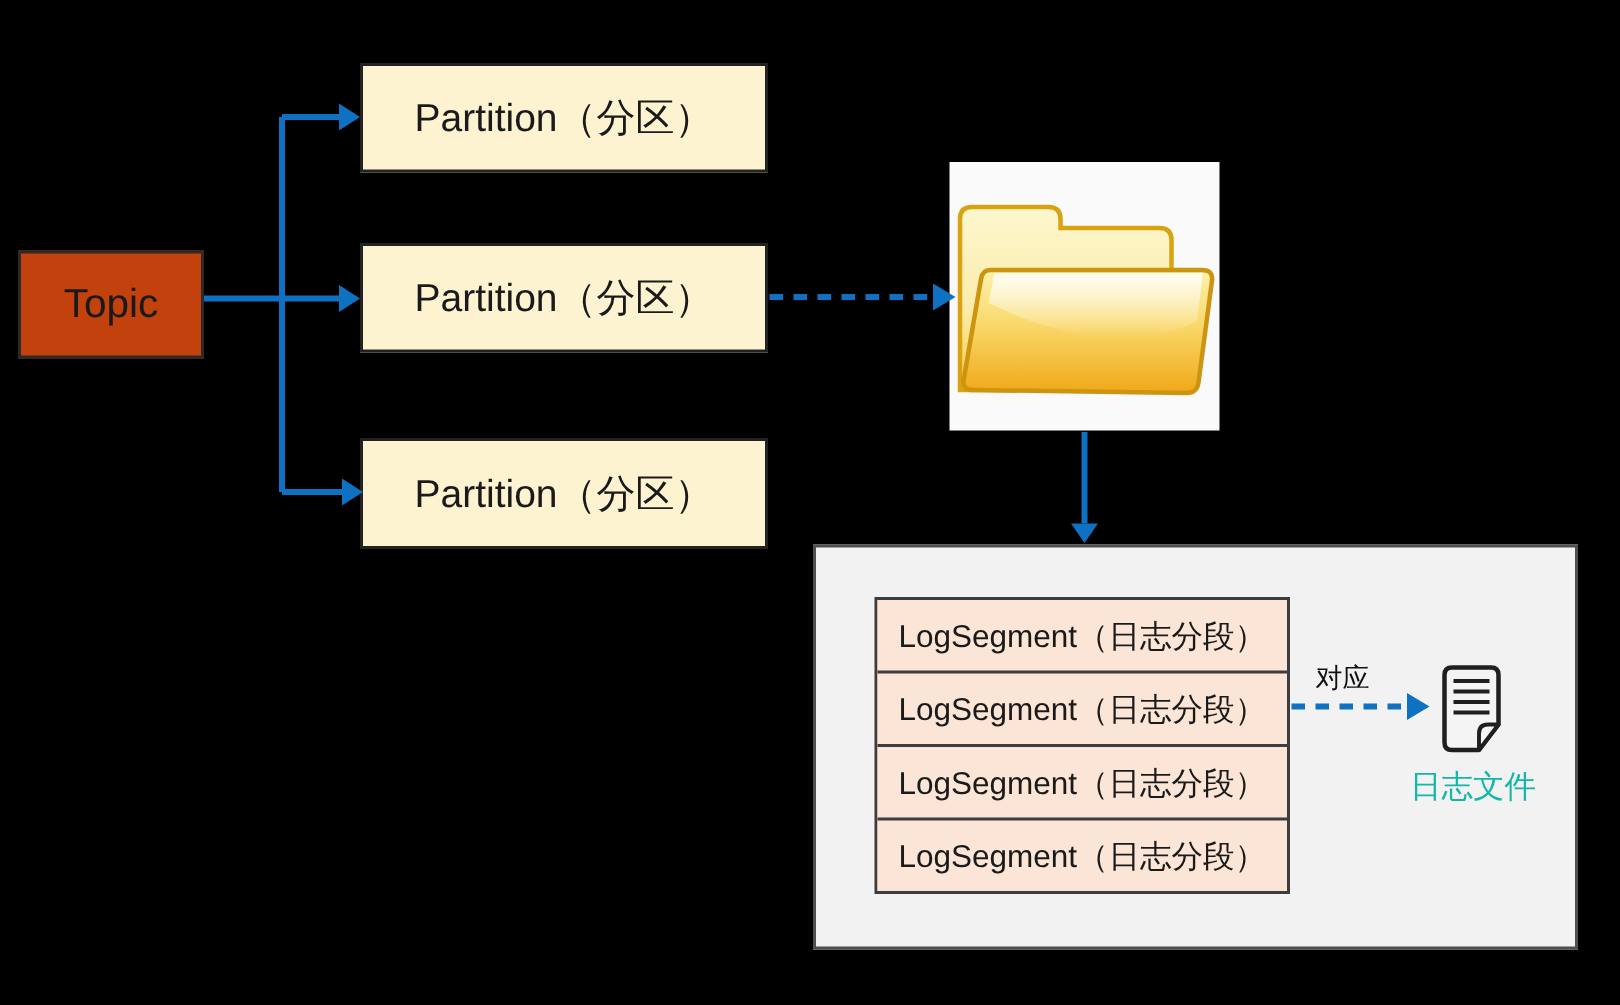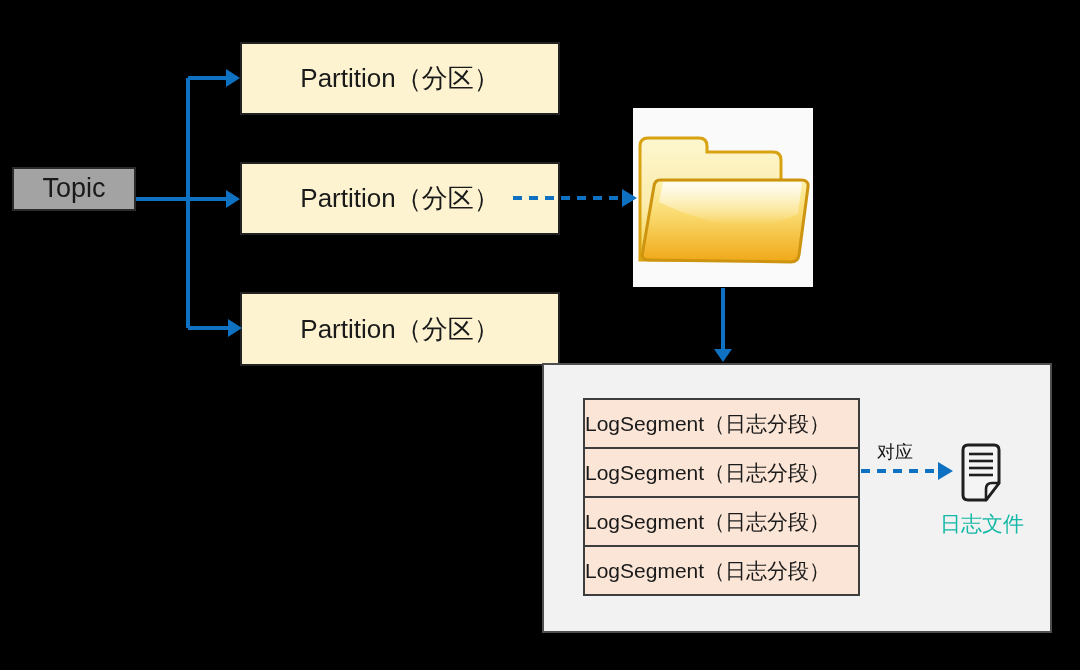--- a/index.html
+++ b/index.html
@@ -13,26 +13,26 @@
   }
   .node{
     position:absolute;
     display:flex;align-items:center;justify-content:center;
     box-sizing:border-box;
     text-align:center;
     line-height:1.1;
     white-space:nowrap;
   }
   .topic-box{
-    left:12px;top:167px;width:124px;height:44px;
-    background:#a3a3a3;border:2px solid #2b2b2b;
+    left:12px;top:167px;width:124px;height:72px;
+    background:#c2410c;border:2px solid #2b2b2b;
     font-size:27px;
   }
   .partition-box{
-    left:240px;width:320px;height:73px;
+    left:240px;width:272px;height:73px;
     background:#fdf3d1;border:2px solid #222;
     font-size:26px;
   }
   .p1{top:42px;} .p2{top:162px;} .p3{top:292px;height:74px;}
   .folder-tile{
     position:absolute;left:633px;top:108px;width:180px;height:179px;
     background:#fafafa;
     display:flex;align-items:center;justify-content:center;
   }
   .log-panel{
@@ -40,21 +40,21 @@
     background:#f2f2f2;border:2px solid #4f4f4f;box-sizing:border-box;
   }
   .segment-stack{
     position:absolute;left:583px;top:398px;width:277px;height:198px;
     display:flex;flex-direction:column;
     border:2px solid #3d3d3d;box-sizing:border-box;
     background:#fbe5d6;
   }
   .segment-row{
     flex:1;
-    display:flex;align-items:center;
+    display:flex;align-items:center;justify-content:center;
     background:#fbe5d6;
     font-size:21px;
     white-space:nowrap;
   }
   .segment-row + .segment-row{border-top:2px solid #3d3d3d;}
   .mapping-label{
     position:absolute;left:877px;top:440px;width:70px;
     text-align:left;font-size:18px;color:#111;
   }
   .doc-icon-wrap{

